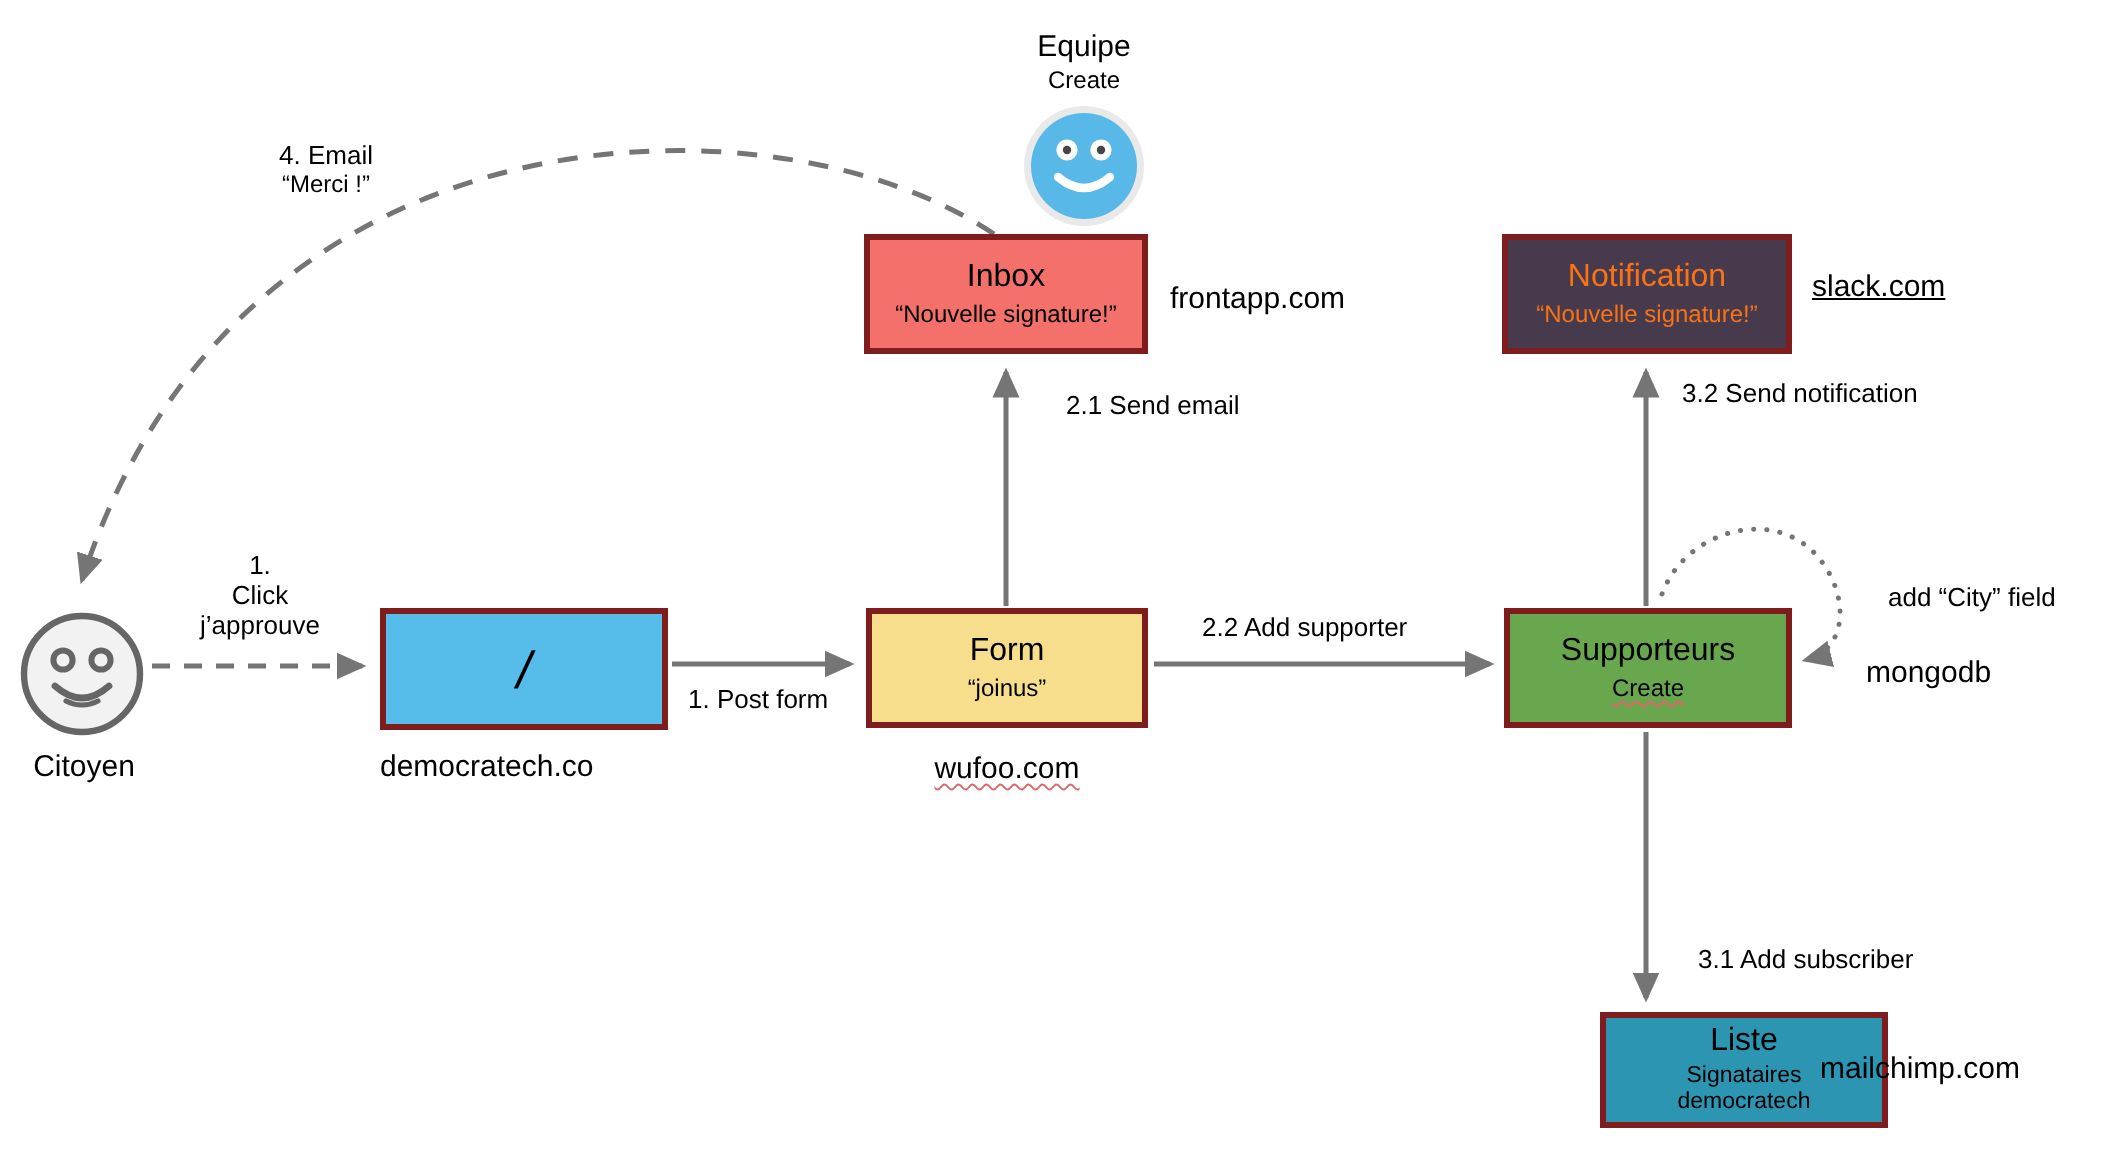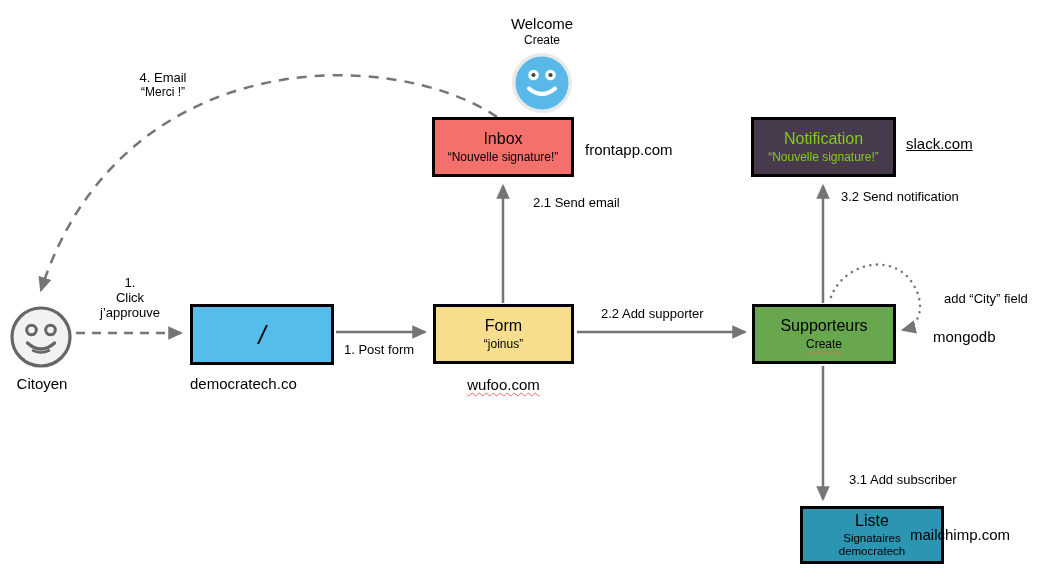--- a/index.html
+++ b/index.html
@@ -3,33 +3,33 @@
 <meta charset="utf-8">
 <style>
   html,body { margin:0; padding:0; background:#ffffff; }
   #canvas {
     position:relative; width:1055px; height:588px; background:#ffffff;
     font-family:"Liberation Sans", sans-serif; color:#000; overflow:hidden;
   }
   #connectors { position:absolute; left:0; top:0; width:1055px; height:588px; }
 
   .node {
-    position:absolute; box-sizing:border-box; border:3px solid #000000;
+    position:absolute; box-sizing:border-box; border:3px solid #7f1d1d;
     display:flex; flex-direction:column; align-items:center; justify-content:center;
     text-align:right; line-height:1.3;
   }
   .node .t  { font-size:16px; }
   .node .s  { font-size:12px; }
 
   #node-homepage     { left:190px; top:304px; width:144px; height:61px; background:#56bce9; }
   #node-homepage .t  { font-size:26px; font-style:italic; line-height:1; }
   #node-form         { left:433px; top:304px; width:141px; height:60px; background:#f6de8d; }
   #node-supporteurs  { left:752px; top:304px; width:144px; height:60px; background:#69a74e; }
   #node-inbox        { left:432px; top:117px; width:142px; height:60px; background:#f4706b; }
-  #node-notification { left:751px; top:117px; width:145px; height:60px; background:#473a4d; color:#84cc16; }
+  #node-notification { left:751px; top:117px; width:145px; height:60px; background:#473a4d; color:#f97316; }
   #node-liste        { left:752px; top:506px; width:144px; height:58px; background:#2b95b2;margin-left:48px; }
   #node-liste .s     { font-size:11.5px; line-height:1.2; }
 
   .lbl { position:absolute; white-space:nowrap; font-size:15px; }
   #lbl-democratech { left:190px; top:375px; width:144px; text-align:left; }
   #lbl-wufoo       { left:433px; top:376px; width:141px; text-align:center; }
   #lbl-frontapp    { left:585px; top:141px; }
   #lbl-slack       { left:906px; top:135px;text-decoration:underline; }
   #lbl-mailchimp   { left:910px; top:526px; }
   #lbl-mongodb     { left:933px; top:328px; }
@@ -130,21 +130,21 @@
     <div class="s">democratech</div>
   </div>
 
   <div class="lbl" id="lbl-democratech">democratech.co</div>
   <div class="lbl" id="lbl-wufoo"><span class="squiggle">wufoo.com</span></div>
   <div class="lbl" id="lbl-frontapp">frontapp.com</div>
   <div class="lbl" id="lbl-slack">slack.com</div>
   <div class="lbl" id="lbl-mailchimp">mailchimp.com</div>
   <div class="lbl" id="lbl-mongodb">mongodb</div>
   <div class="lbl" id="lbl-citoyen">Citoyen</div>
-  <div class="lbl" id="lbl-equipe">Welcome</div>
+  <div class="lbl" id="lbl-equipe">Equipe</div>
   <div class="lbl" id="lbl-welcome">Create</div>
 
   <div class="elbl" id="elbl-post-form">1. Post form</div>
   <div class="elbl" id="elbl-add-supporter">2.2 Add supporter</div>
   <div class="elbl" id="elbl-send-email">2.1 Send email</div>
   <div class="elbl" id="elbl-send-notification">3.2 Send notification</div>
   <div class="elbl" id="elbl-add-subscriber">3.1 Add subscriber</div>
   <div class="elbl" id="elbl-add-city">add “City” field</div>
 
   <div class="elbl" id="elbl-email">

